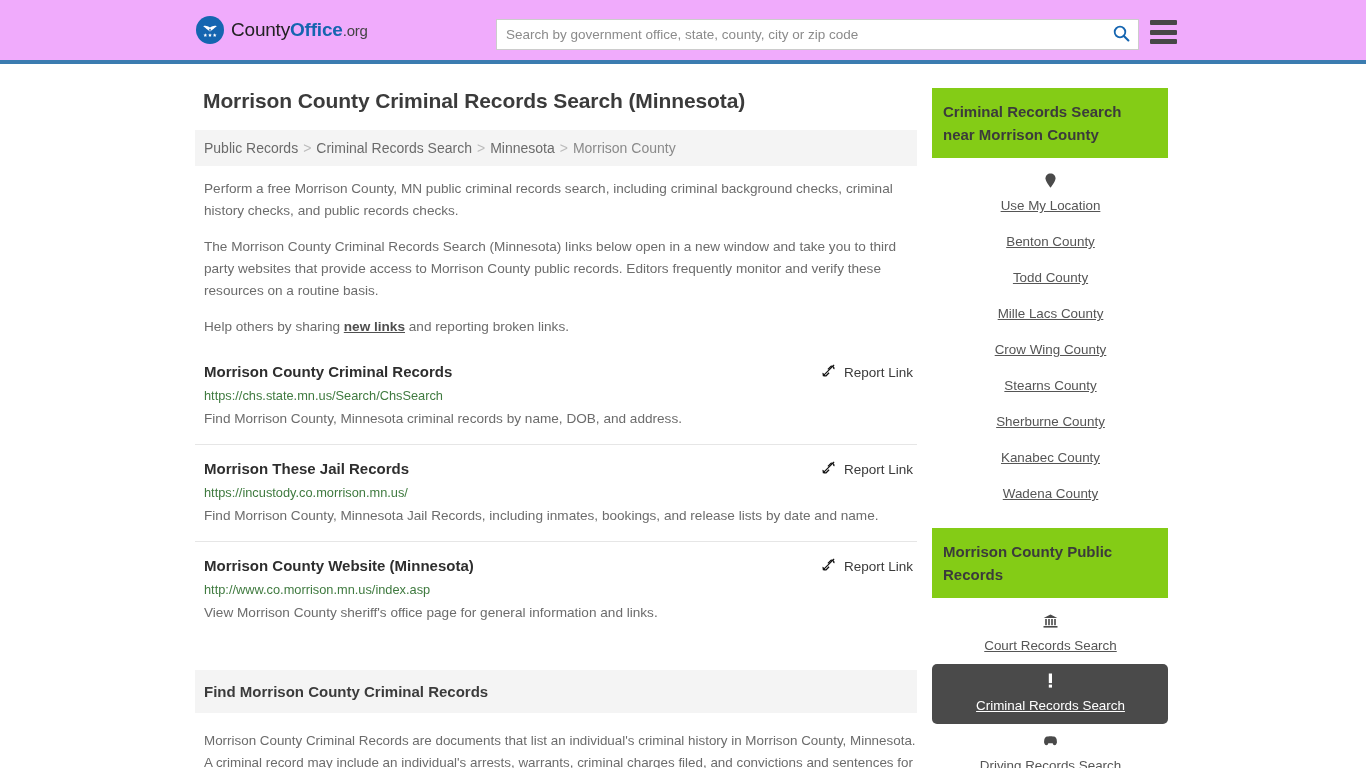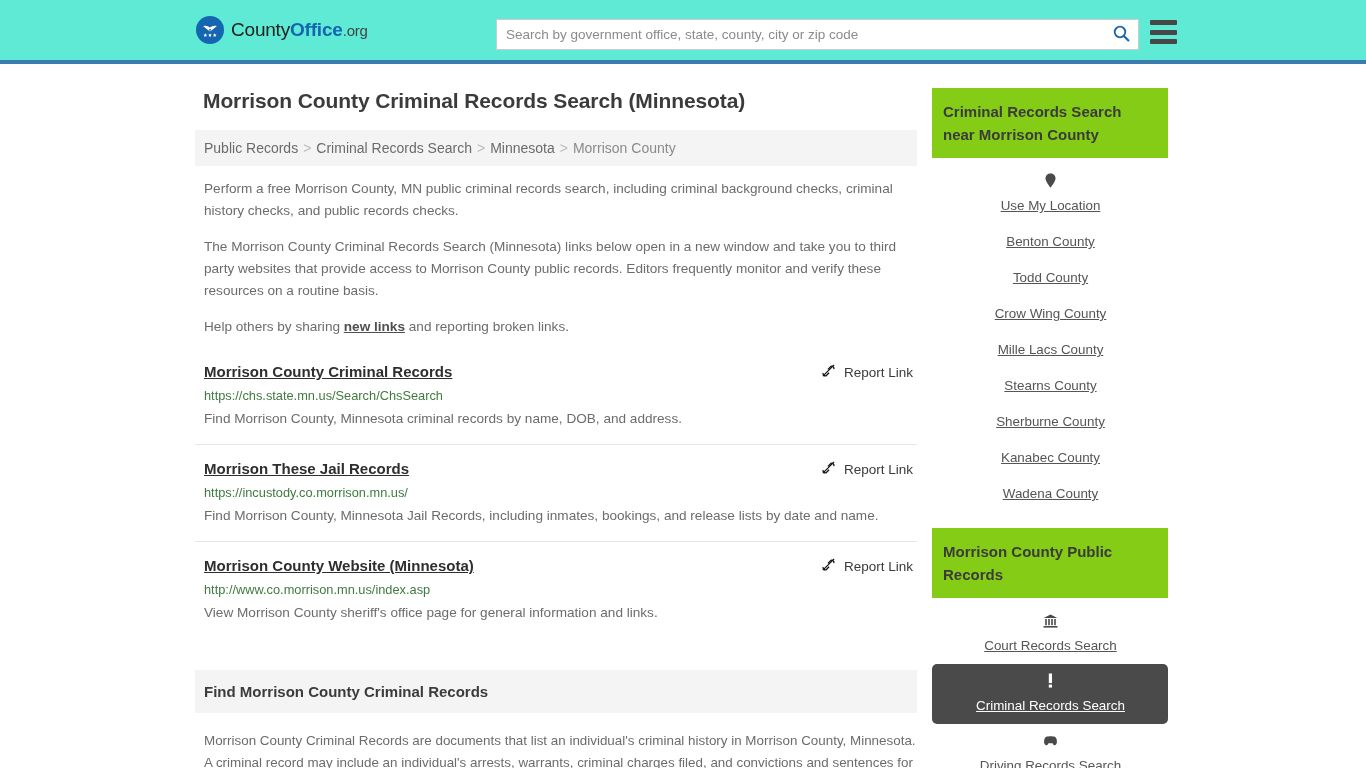--- a/index.html
+++ b/index.html
@@ -9,21 +9,21 @@
     width: 1366px; height: 768px;
     overflow: hidden;
     background: #ffffff;
     font-family: "Liberation Sans", sans-serif;
     -webkit-font-smoothing: antialiased;
   }
 
   
   .site-header {
     height: 64px;
-    background: #5eead4;
+    background: #f0abfc;
     border-bottom: 4px solid #3b7cb0;
     display: flex;
     align-items: center;
     position: relative;
   }
   .logo-wrap {
     display: flex;
     align-items: center;
     margin-left: 196px;
     text-decoration: none;
@@ -167,21 +167,20 @@
   .link-item:first-child { border-top: none; padding-top: 6px; }
   .link-row {
     display: flex;
     align-items: flex-start;
     justify-content: space-between;
   }
   .link-title {
     font-size: 15px;
     font-weight: bold;
     color: #2e2e2e;
-    text-decoration: underline;
     margin-left: 9px;
     cursor: pointer;
     line-height: 20px;
   }
   .report-link {
     display: flex;
     align-items: center;
     gap: 8px;
     color: #3a3a3a;
     font-size: 13.5px;
@@ -394,24 +393,24 @@
             </span>
             <span class="lbl">Use My Location</span>
           </a>
           <a class="widget-link">
             <span class="lbl">Benton County</span>
           </a>
           <a class="widget-link">
             <span class="lbl">Todd County</span>
           </a>
           <a class="widget-link">
+            <span class="lbl">Mille Lacs County</span>
+          </a>
+          <a class="widget-link">
             <span class="lbl">Crow Wing County</span>
-          </a>
-          <a class="widget-link">
-            <span class="lbl">Mille Lacs County</span>
           </a>
           <a class="widget-link">
             <span class="lbl">Stearns County</span>
           </a>
           <a class="widget-link">
             <span class="lbl">Sherburne County</span>
           </a>
           <a class="widget-link">
             <span class="lbl">Kanabec County</span>
           </a>

